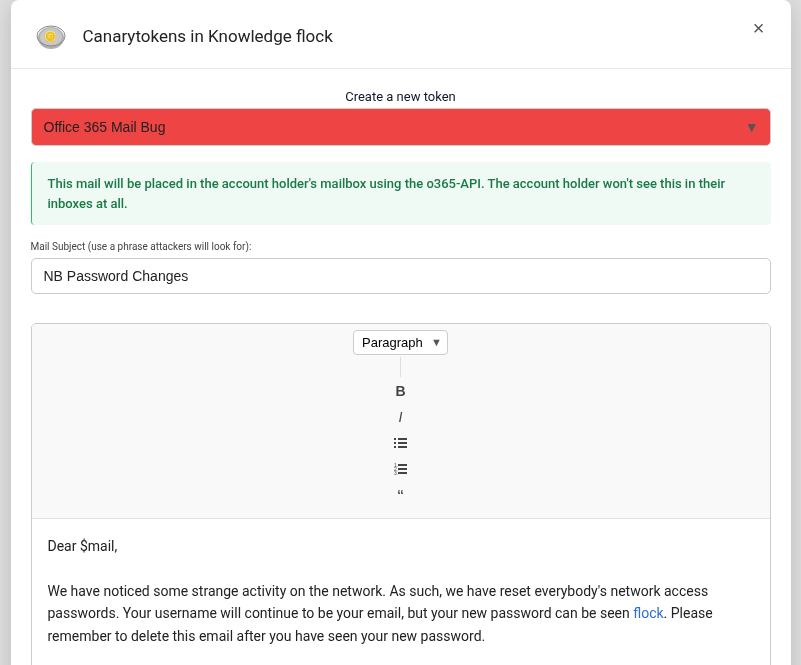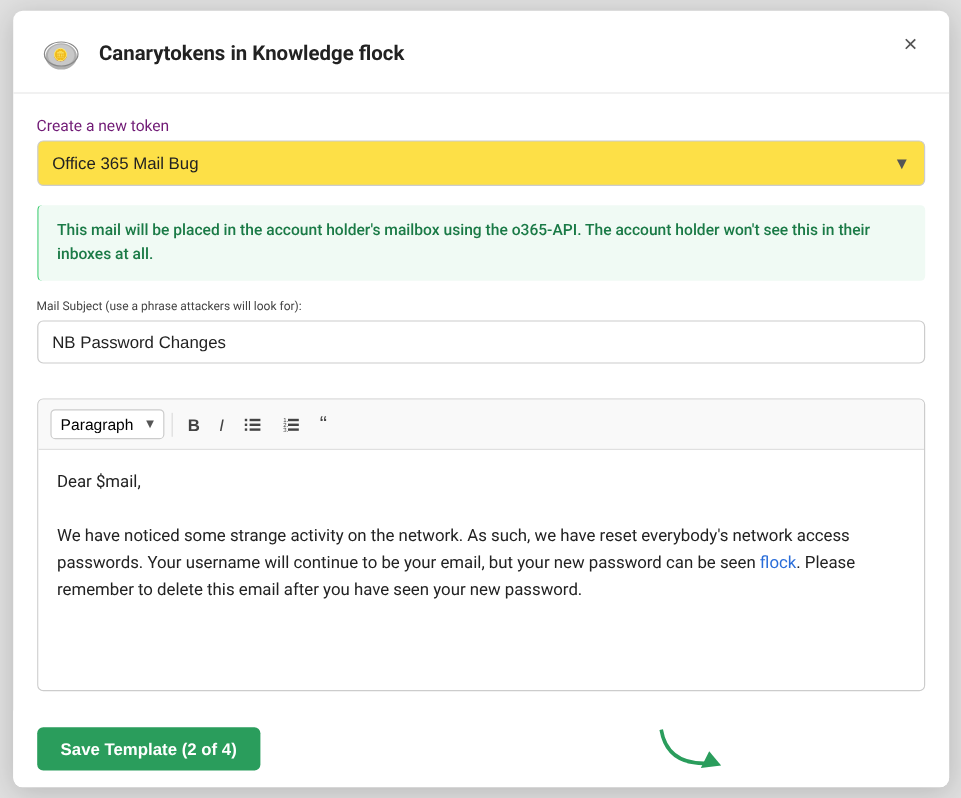--- a/index.html
+++ b/index.html
@@ -31,21 +31,21 @@
       align-items: center;
       gap: 12px;
     }
     .header-icon {
       width: 40px;
       height: 40px;
       flex-shrink: 0;
     }
     .header-text .title {
       font-size: 17px;
-      font-weight: 700;
+      font-weight: 400;
       color: #222;
     }
     .header-text .subtitle {
       font-size: 13px;
       color: #666;
     }
     .header-text .subtitle a {
       color: #2a9d5c;
       text-decoration: none;
     }
@@ -56,35 +56,36 @@
       cursor: pointer;
       color: #555;
       padding: 2px 6px;
       line-height: 1;
     }
     .modal-body {
       padding: 20px 20px 80px 20px;
     }
     .section-label {
       font-size: 13px;
-      color: #701a75;
+      color: #0f172a;
       margin-bottom: 4px;
+      text-align: center;
     }
     .select-wrapper {
       position: relative;
       margin-bottom: 16px;
     }
     .select-dropdown {
       width: 100%;
       padding: 10px 36px 10px 12px;
       border: 1px solid #ccc;
       border-radius: 5px;
       font-size: 14px;
       color: #222;
-      background: #fde047;
+      background: #ef4444;
       appearance: none;
       cursor: pointer;
     }
     .select-arrow {
       position: absolute;
       right: 12px;
       top: 50%;
       transform: translateY(-50%);
       pointer-events: none;
       color: #555;
@@ -122,20 +123,21 @@
       border-radius: 5px;
       overflow: hidden;
     }
     .editor-toolbar {
       display: flex;
       align-items: center;
       gap: 2px;
       padding: 6px 10px;
       border-bottom: 1px solid #e0e0e0;
       background: #f9f9f9;
+      flex-direction: column;
     }
     .toolbar-select {
       padding: 4px 24px 4px 8px;
       border: 1px solid #ccc;
       border-radius: 4px;
       font-size: 13px;
       background: #fff;
       appearance: none;
       cursor: pointer;
       position: relative;

